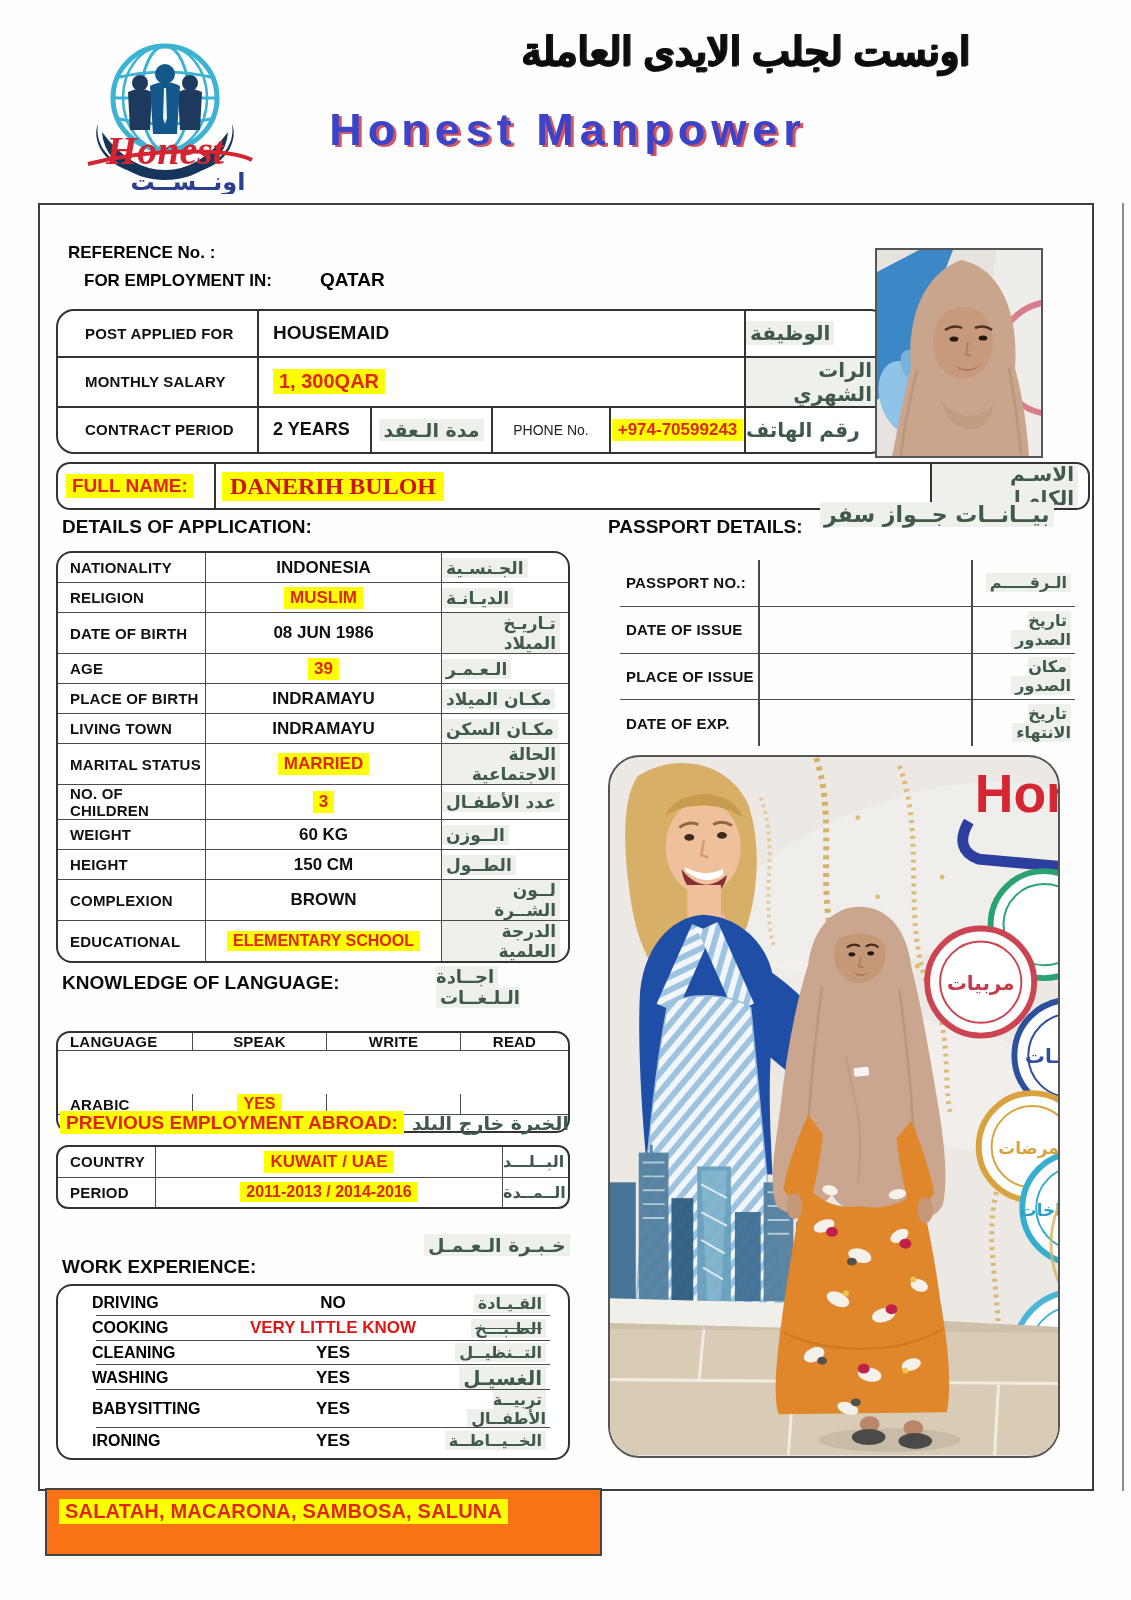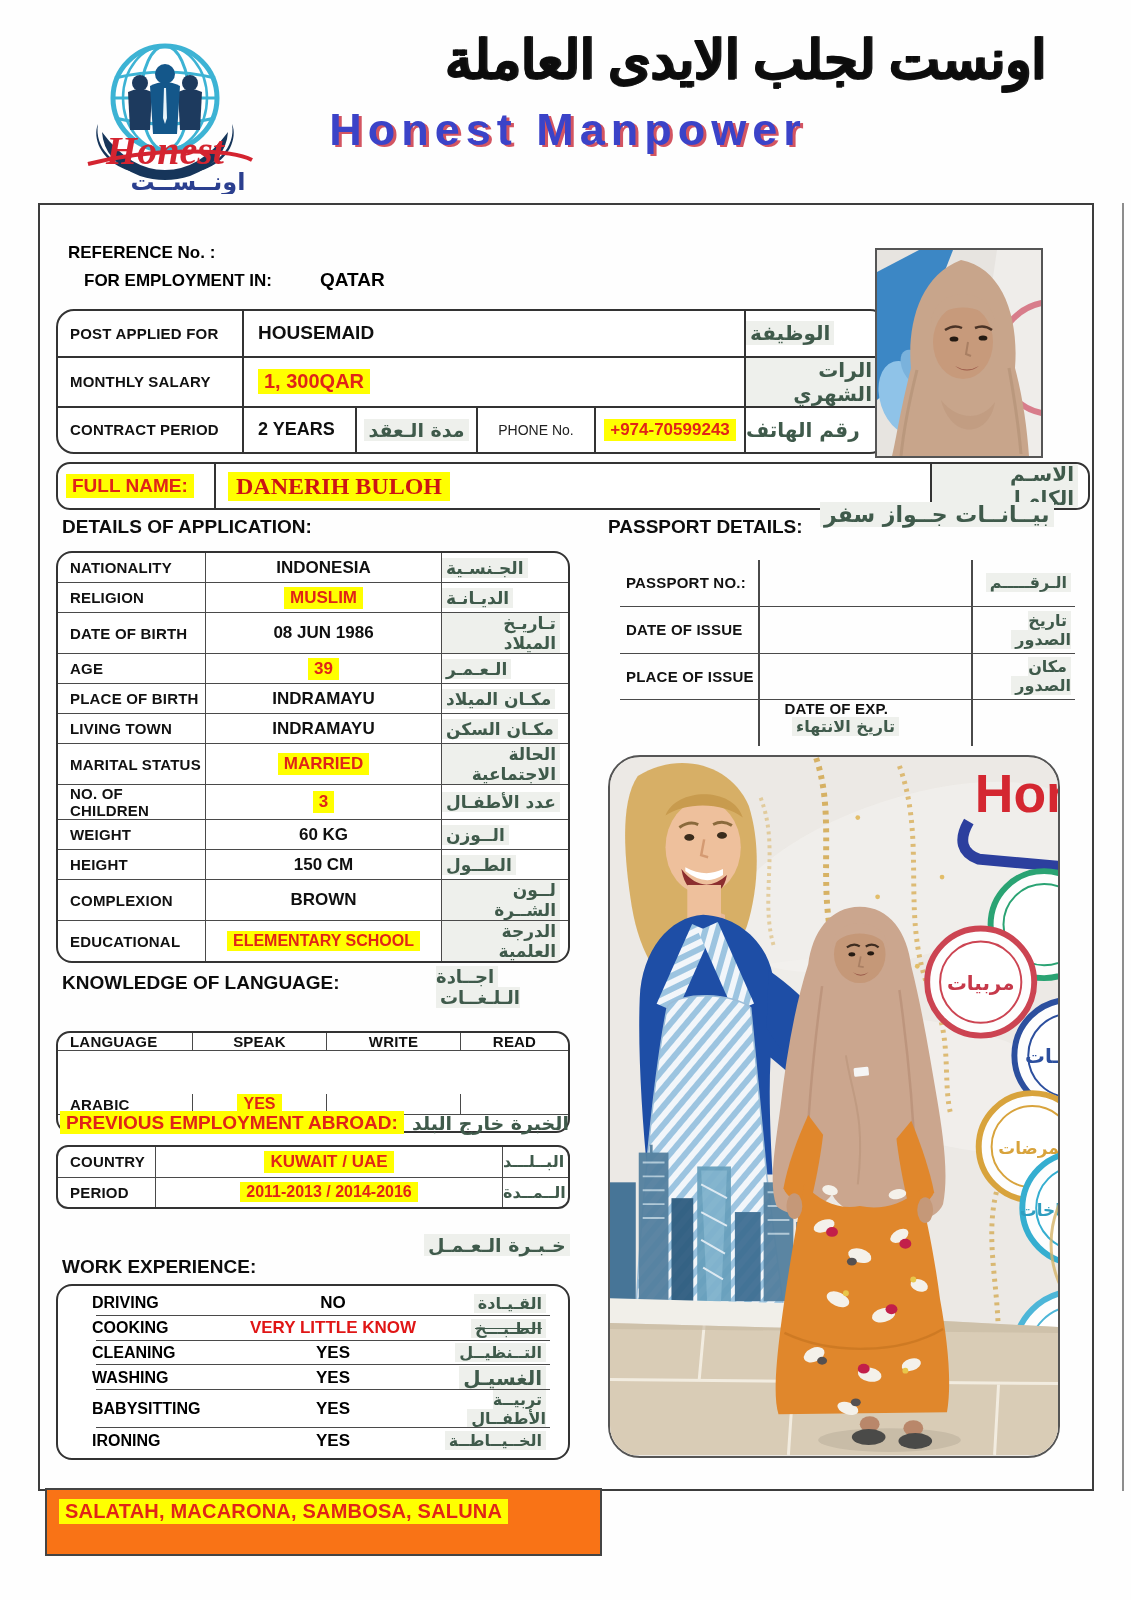--- a/index.html
+++ b/index.html
@@ -6,61 +6,61 @@
   body { background:#ffffff; font-family:"Liberation Sans", sans-serif; }
   .page { position:relative; width:1131px; height:1600px; background:#fefefe; overflow:hidden; }
   .abs { position:absolute; }
   .ar { font-family:"DejaVu Sans", sans-serif; direction:rtl; color:#3f5a4b; font-weight:bold; }
   .ar .bgch, .bgch { background:#eef0ec; padding:0 4px; }
   .hl { background:#ffff00; color:#e02418; font-weight:bold; padding:1px 6px; }
   .lbl { font-weight:bold; font-size:15px; color:#111; letter-spacing:.2px; }
   .val { font-weight:bold; font-size:18px; color:#101010; }
 
   
-  .title-ar { font-family:Liberation Serif, serif; direction:rtl; font-weight:bold; font-size:54px;
+  .title-ar { font-family:Liberation Sans, sans-serif; direction:rtl; font-weight:bold; font-size:40px;
               color:#0c0c0c; text-align:center; text-shadow:2px 0 0 #1a1a1a, 0 1px 0 #1a1a1a; }
   .title-en { font-size:45px; font-weight:bold; letter-spacing:6px; color:#3b43c8;
               text-shadow:3px 2px 0 rgba(203,55,70,.85); text-align:center; }
 
   
   .frame { border:2px solid #3d3d3d; }
   .vline-far { background:#8d8d8d; }
 
   
   .jtable { border:2px solid #333; border-radius:18px; overflow:hidden; display:flex; flex-direction:column; background:#fff; }
   .jrow { flex:1; display:flex; align-items:stretch; border-bottom:2px solid #333; }
   .jrow:last-child { border-bottom:none; }
   .jcell { display:flex; align-items:center; }
   .bl { border-left:2px solid #333; }
-  .jc-label { width:184px; padding-left:12px; }
+  .jc-label { width:184px; padding-left:12px;margin-left:15px; }
   .jc-ar { width:142px; justify-content:flex-end; padding-right:10px; font-size:20px; }
 
   
   .fnbar { border:2px solid #333; border-radius:14px; overflow:hidden; display:flex; align-items:stretch; background:#fff; }
   .fn-label { width:158px; display:flex; align-items:center; padding-left:8px; border-right:2px solid #333; }
   .fn-label span { font-size:19px; }
-  .fn-value { flex:1; display:flex; align-items:center; padding-left:12px; }
+  .fn-value { flex:1; display:flex; align-items:center; padding-left:6px; }
   .fn-value span { font-family:"Liberation Serif", serif; font-size:24px; color:#cc1414; background:#ffff00; font-weight:bold; padding:1px 8px; }
   .fn-ar { width:158px; display:flex; align-items:center; justify-content:flex-end; padding-right:10px; border-left:2px solid #333; font-size:20px; }
 
   .h2 { font-weight:bold; font-size:19px; color:#0d0d0d; }
 
   
   .dtable { border:2px solid #333; border-radius:16px; overflow:hidden; display:flex; flex-direction:column; background:#fff; }
   .drow { flex:1; display:flex; align-items:stretch; border-bottom:1.5px solid #4a4a4a; }
   .drow:last-child { border-bottom:none; }
   .dc1 { width:148px; display:flex; align-items:center; padding-left:12px; border-right:1.5px solid #4a4a4a; }
   .dc2 { width:236px; display:flex; align-items:center; justify-content:center; border-right:1.5px solid #4a4a4a; }
   .dc2 .val { font-size:17px; }
   .dc3 { flex:1; display:flex; align-items:center; justify-content:flex-end; padding-right:8px; font-size:17px; }
 
   
   .ptable { position:relative; display:flex; flex-direction:column; }
   .prow { flex:1; display:flex; align-items:center; border-bottom:1.5px solid #4a4a4a; }
-  .prow:last-child { border-bottom:none;flex-direction:column; }
+  .prow:last-child { border-bottom:none; }
   .pc1 { width:138px; padding-left:6px; }
   .pc2 { width:213px; }
   .pc3 { flex:1; text-align:right; padding-right:4px; font-size:16px; }
   .pvline { position:absolute; top:0; bottom:0; width:1.5px; background:#4a4a4a; }
 
   
   .ltable { border:2px solid #333; border-radius:14px; overflow:hidden; display:flex; flex-direction:column; background:#fff; }
   .lrow { flex:1; display:flex; align-items:stretch; border-bottom:1.5px solid #4a4a4a; }
   .lrow:last-child { border-bottom:none; }
   .lc { display:flex; align-items:center; justify-content:center; border-right:1.5px solid #4a4a4a; }

